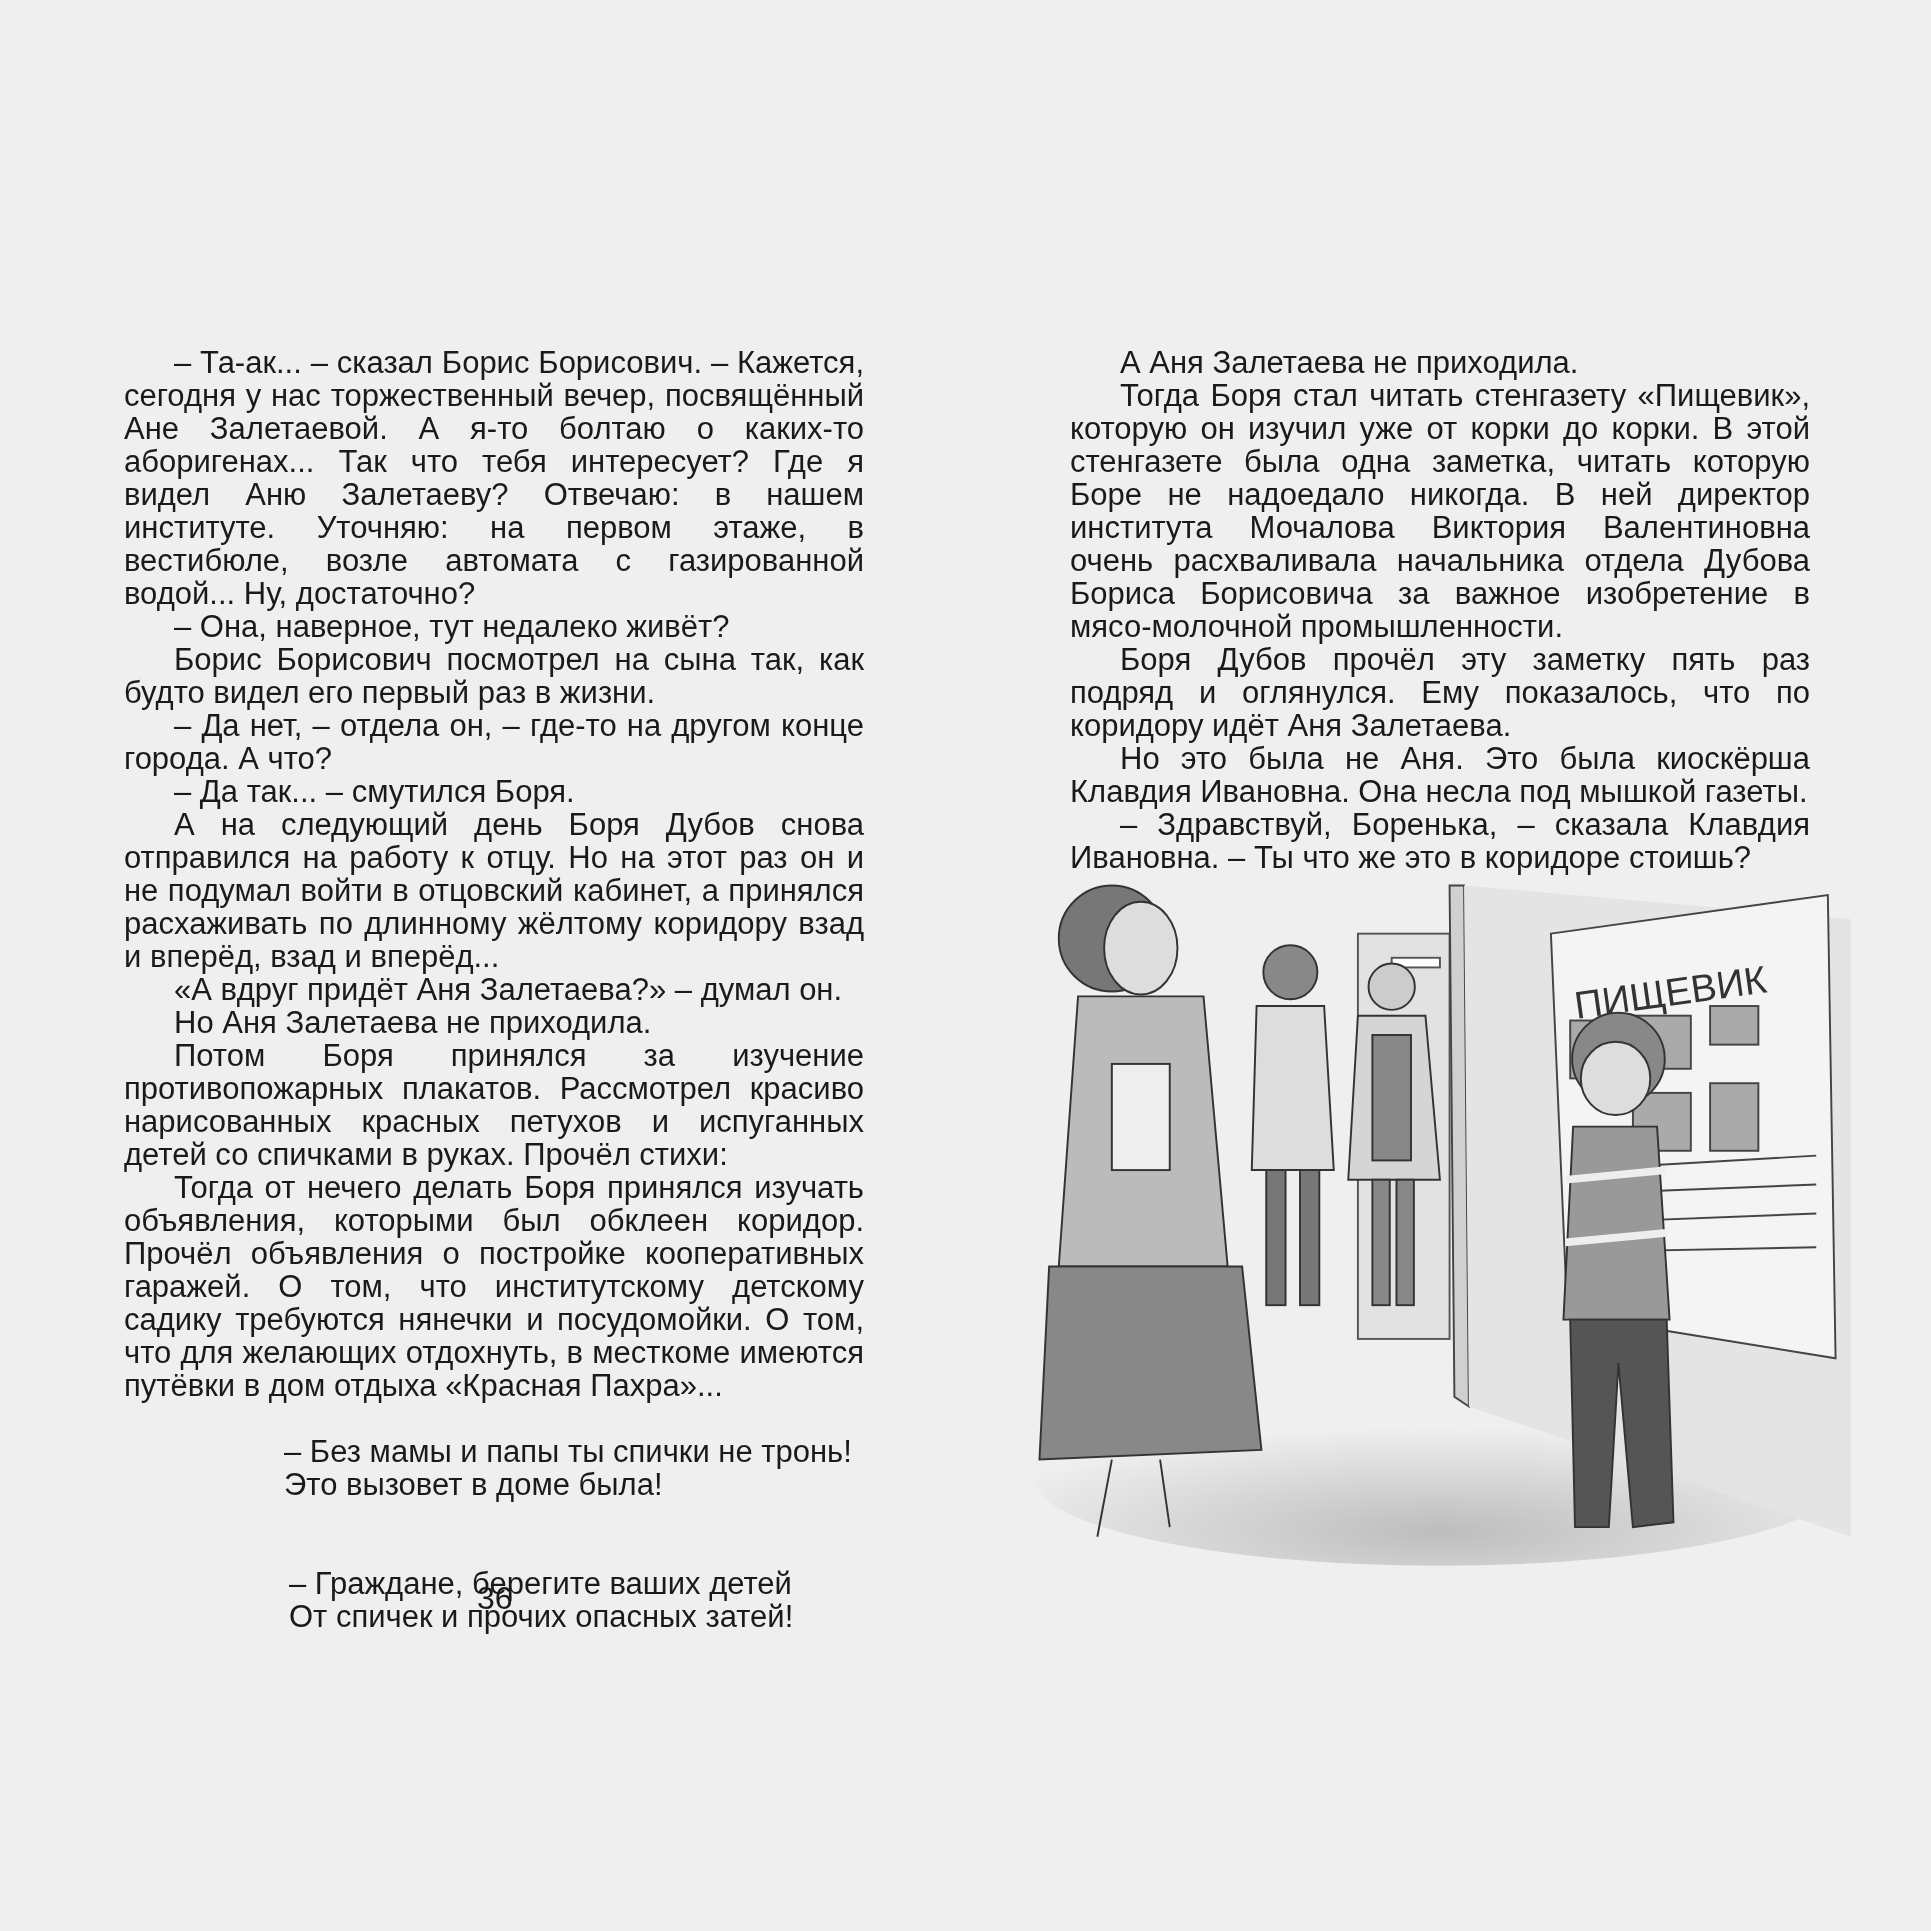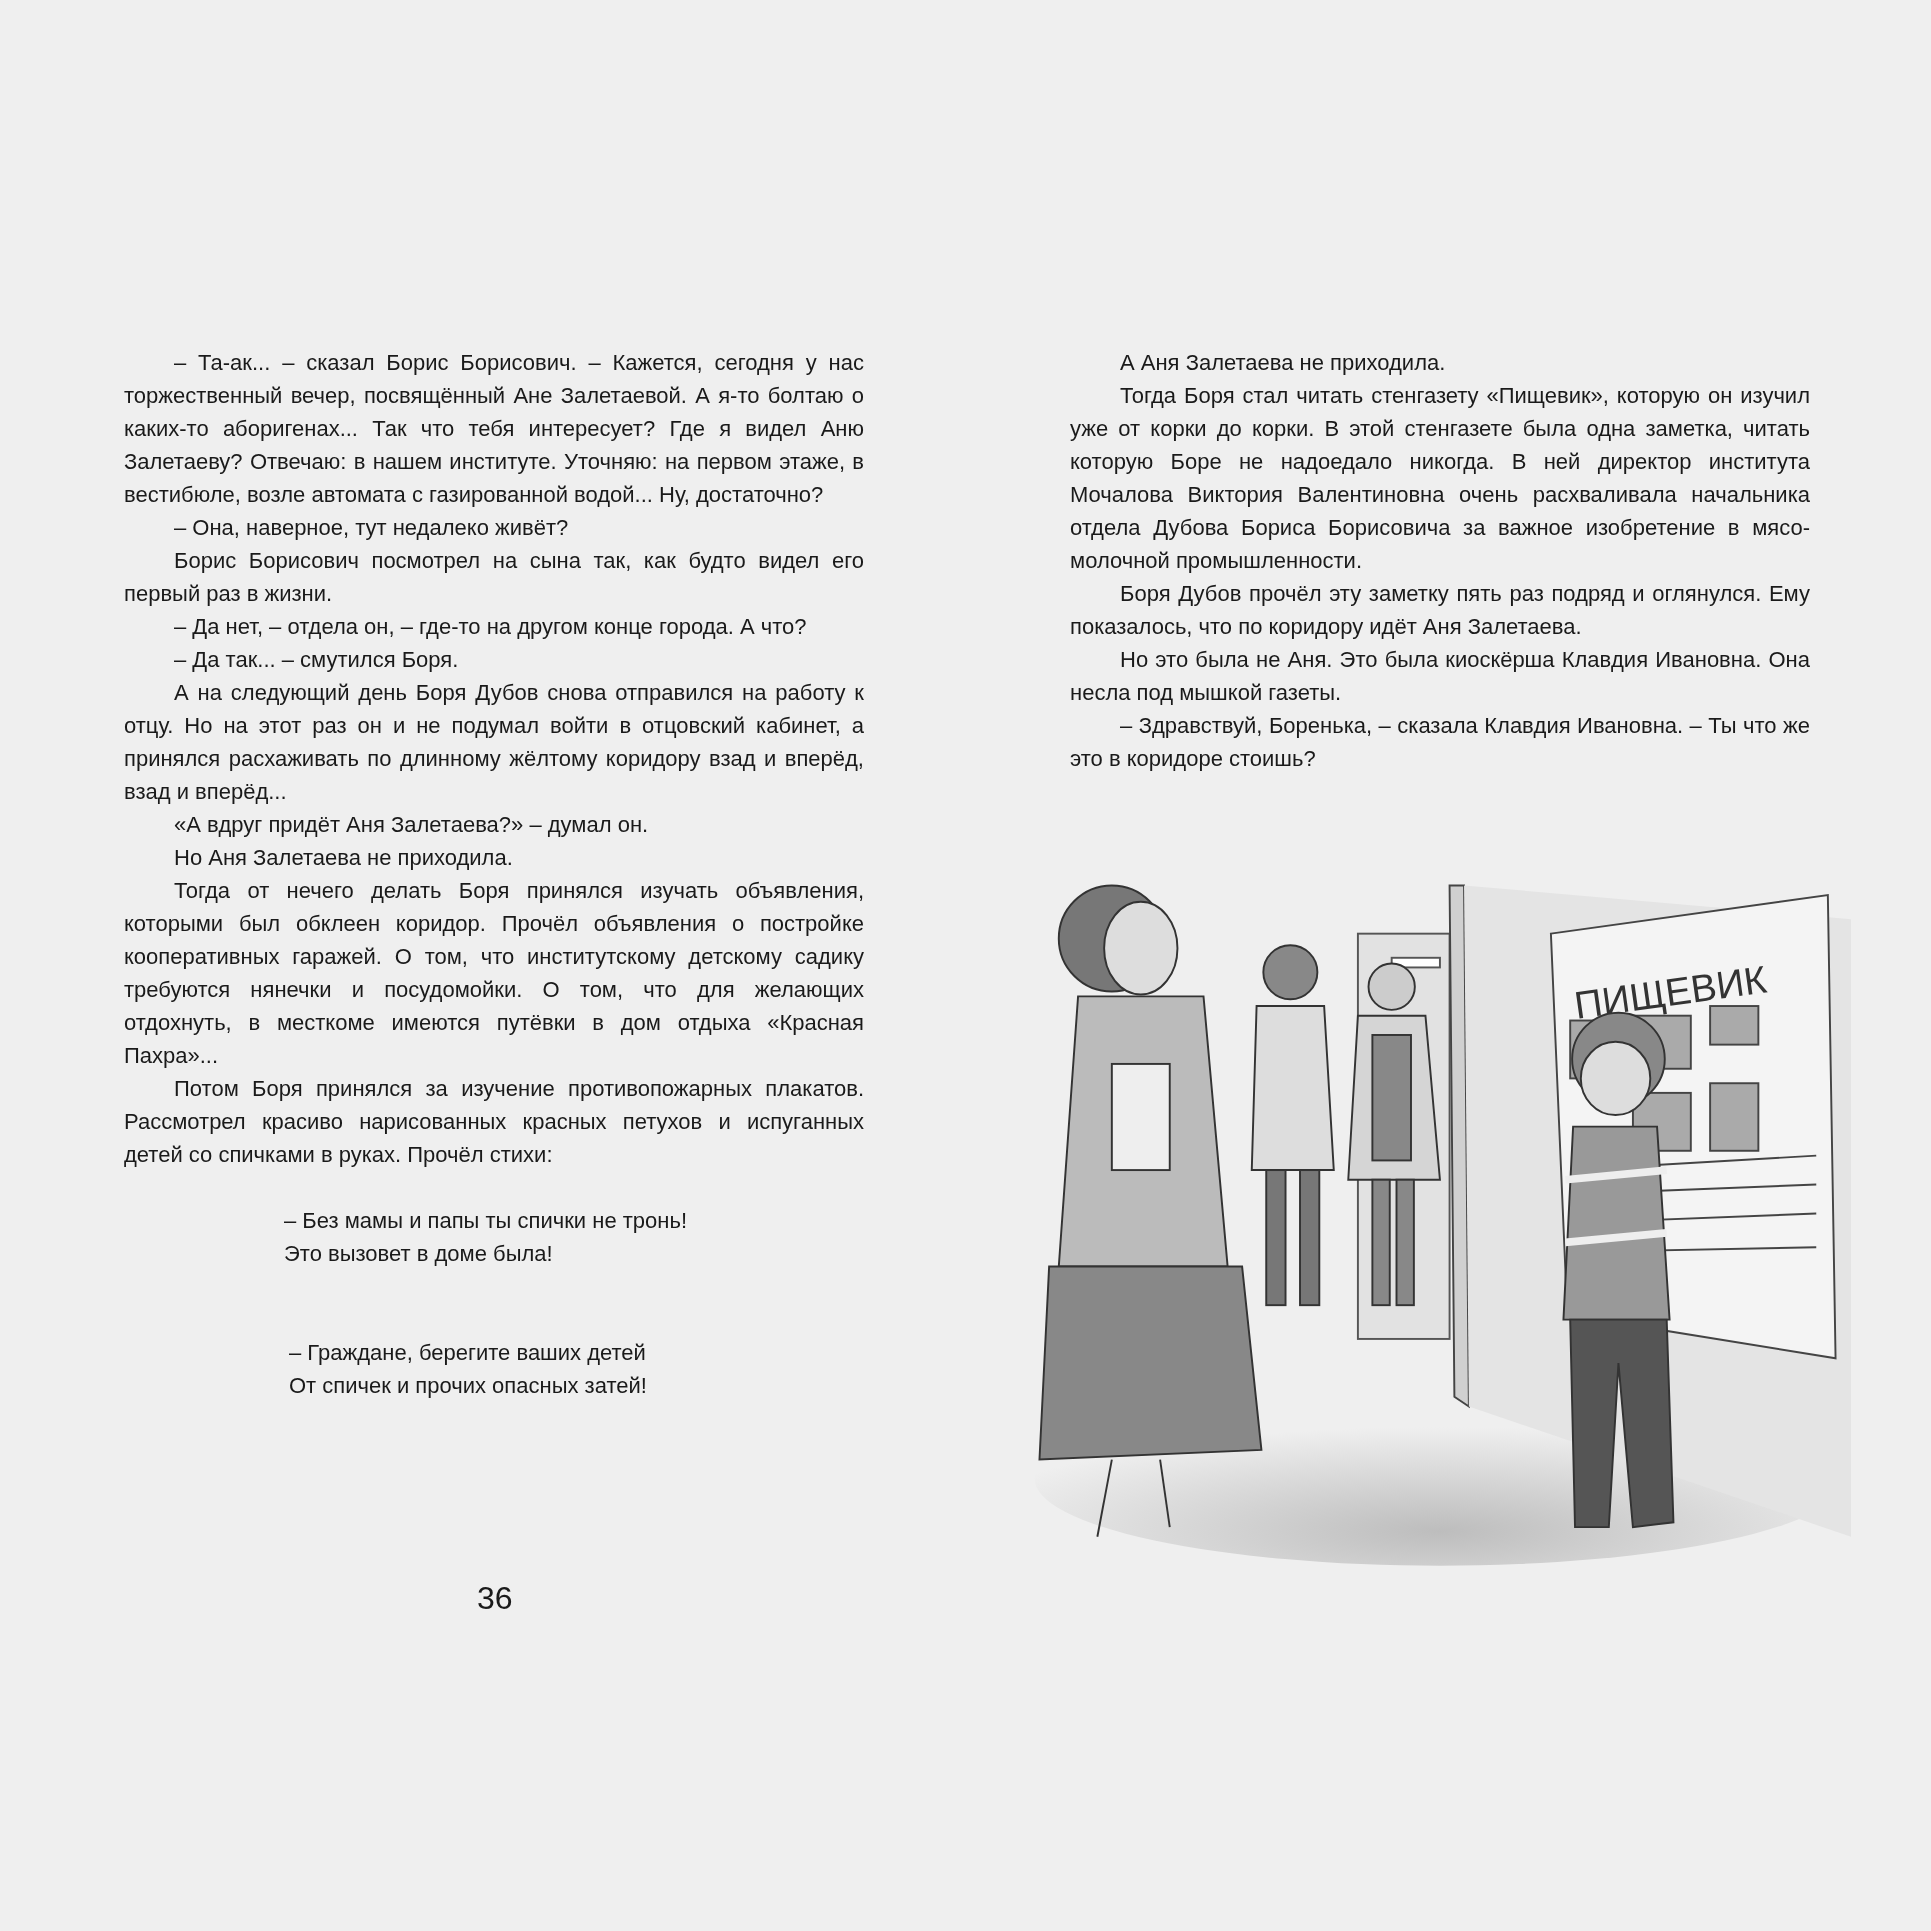--- a/index.html
+++ b/index.html
@@ -1,20 +1,20 @@
 <!DOCTYPE html>
 <html><head>
 <meta charset="utf-8">
 <style>
   html, body { margin: 0; padding: 0; }
   body {
     width: 1931px; height: 1931px; background: #efefef; position: relative; overflow: hidden;
     font-family: "Liberation Sans", sans-serif; color: #1a1a1a;
   }
-  .col { position: absolute; top: 346px; width: 740px; font-size: 22px; line-height: 33px; }
+  .col { position: absolute; top: 346px; width: 740px; font-size: 31px; line-height: 33px; }
   .col-left { left: 124px; }
   .col-right { left: 1070px; }
   .p { margin: 0; text-align: justify; text-align-last: left; }
   .p.indent { text-indent: 50px; }
   .verse { margin: 0; padding-left: 160px; }
   .gap { height: 33px; }
   .page-num { position: absolute; left: 477px; top: 1580px; font-size: 32px; }
   .illustration { position: absolute; left: 1025px; top: 861px; width: 826px; height: 705px; }
 </style>
 </head>
@@ -22,22 +22,22 @@
 
 <div class="col col-left">
   <p class="p indent">– Та-ак... – сказал Борис Борисович. – Кажется, сегодня у нас торжественный вечер, посвящённый Ане Залетаевой. А я-то болтаю о каких-то аборигенах... Так что тебя интересует? Где я видел Аню Залетаеву? Отвечаю: в нашем институте. Уточняю: на первом этаже, в вестибюле, возле автомата с газированной водой... Ну, достаточно?</p>
   <p class="p indent">– Она, наверное, тут недалеко живёт?</p>
   <p class="p indent">Борис Борисович посмотрел на сына так, как будто видел его первый раз в жизни.</p>
   <p class="p indent">– Да нет, – отдела он, – где-то на другом конце города. А что?</p>
   <p class="p indent">– Да так... – смутился Боря.</p>
   <p class="p indent">А на следующий день Боря Дубов снова отправился на работу к отцу. Но на этот раз он и не подумал войти в отцовский кабинет, а принялся расхаживать по длинному жёлтому коридору взад и вперёд, взад и вперёд...</p>
   <p class="p indent">«А вдруг придёт Аня Залетаева?» – думал он.</p>
   <p class="p indent">Но Аня Залетаева не приходила.</p>
+  <p class="p indent">Потом Боря принялся за изучение противопожарных плакатов. Рассмотрел красиво нарисованных красных петухов и испуганных детей со спичками в руках. Прочёл стихи:</p>
   <p class="p indent">Тогда от нечего делать Боря принялся изучать объявления, которыми был обклеен коридор. Прочёл объявления о постройке кооперативных гаражей. О том, что институтскому детскому садику требуются нянечки и посудомойки. О том, что для желающих отдохнуть, в месткоме имеются путёвки в дом отдыха «Красная Пахра»...</p>
-  <p class="p indent">Потом Боря принялся за изучение противопожарных плакатов. Рассмотрел красиво нарисованных красных петухов и испуганных детей со спичками в руках. Прочёл стихи:</p>
   <div class="gap"></div>
   <p class="verse">– Без мамы и папы ты спички не тронь!</p>
   <p class="verse">Это вызовет в доме была!</p>
   <div class="gap"></div>
   <div class="gap"></div>
   <p class="verse" style="padding-left:165px">– Граждане, берегите ваших детей</p>
   <p class="verse" style="padding-left:165px">От спичек и прочих опасных затей!</p>
 </div>
 
 <div class="page-num">36</div>

